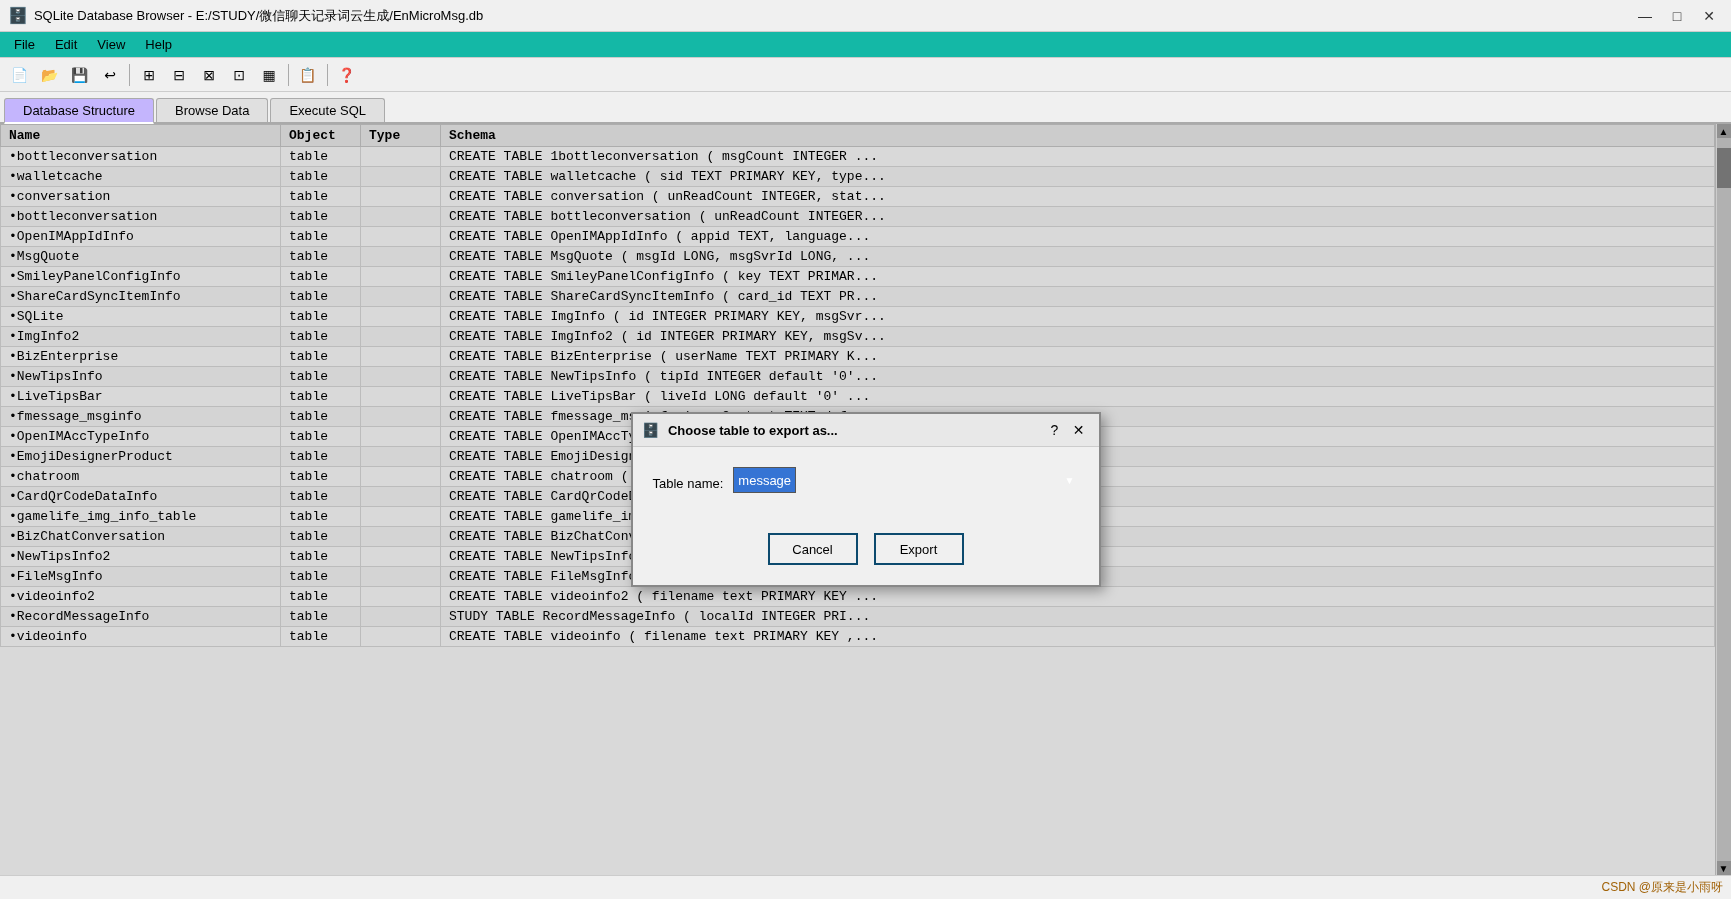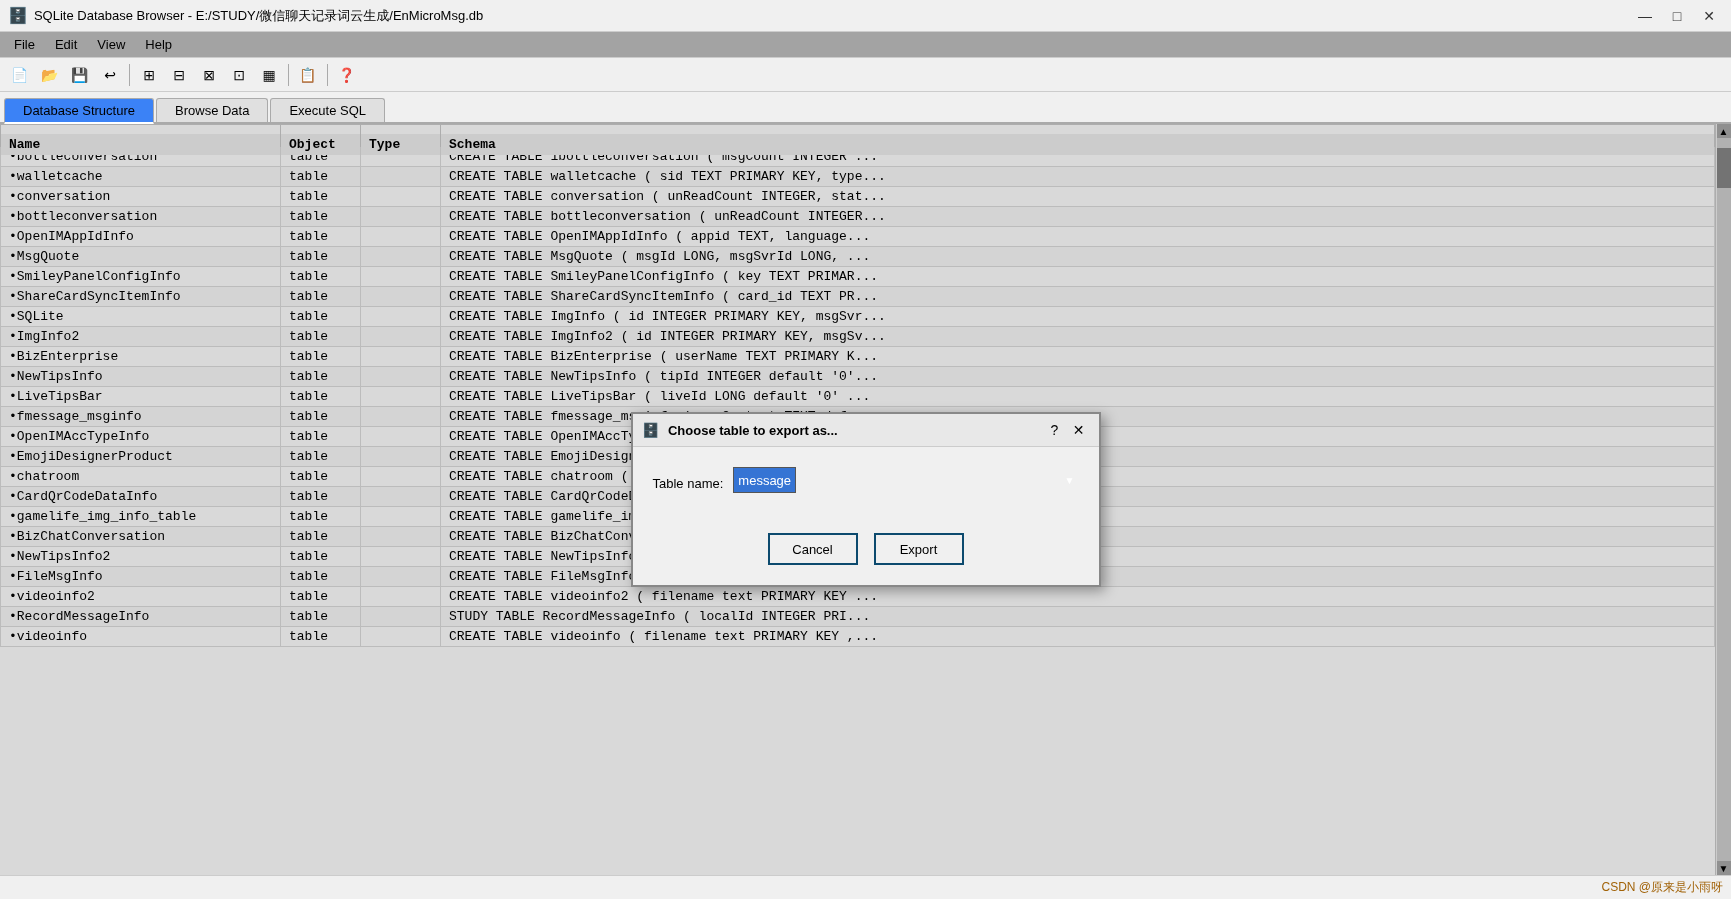--- a/index.html
+++ b/index.html
@@ -43,21 +43,21 @@
       cursor: pointer;
       font-size: 14px;
       display: flex;
       align-items: center;
       justify-content: center;
       color: #333;
     }
 
     
     .menu-bar {
-      background: #a3a3a3;
+      background: #14b8a6;
       height: 26px;
       display: flex;
       align-items: center;
       padding: 0 4px;
       border-bottom: 1px solid #ccc;
     }
     .menu-item {
       padding: 2px 10px;
       cursor: pointer;
       font-size: 13px;
@@ -104,21 +104,21 @@
       padding: 4px 18px;
       border: 1px solid #aaa;
       border-bottom: none;
       cursor: pointer;
       background: #e0e0e0;
       font-size: 13px;
       margin-right: 2px;
       border-radius: 3px 3px 0 0;
     }
     .tab.active {
-      background: #3b82f6;
+      background: #c4b5fd;
       border-bottom: 2px solid #fff;
       margin-bottom: -2px;
     }
 
     
     .main-area {
       display: flex;
       height: calc(899px - 32px - 26px - 34px - 32px - 24px);
       background: #fff;
       position: relative;
@@ -131,21 +131,21 @@
       font-size: 13px;
       font-family: 'Courier New', monospace;
     }
     .data-table thead th {
       background: #f0f0f0;
       border: 1px solid #ccc;
       padding: 3px 8px;
       text-align: left;
       font-weight: bold;
       position: sticky;
-      top: 9px;
+      top: 0;
     }
     .data-table tbody td {
       border: 1px solid #ddd;
       padding: 2px 8px;
       white-space: nowrap;
       overflow: hidden;
       text-overflow: ellipsis;
     }
     .data-table tbody tr:nth-child(even) { background: #fafafa; }
 

